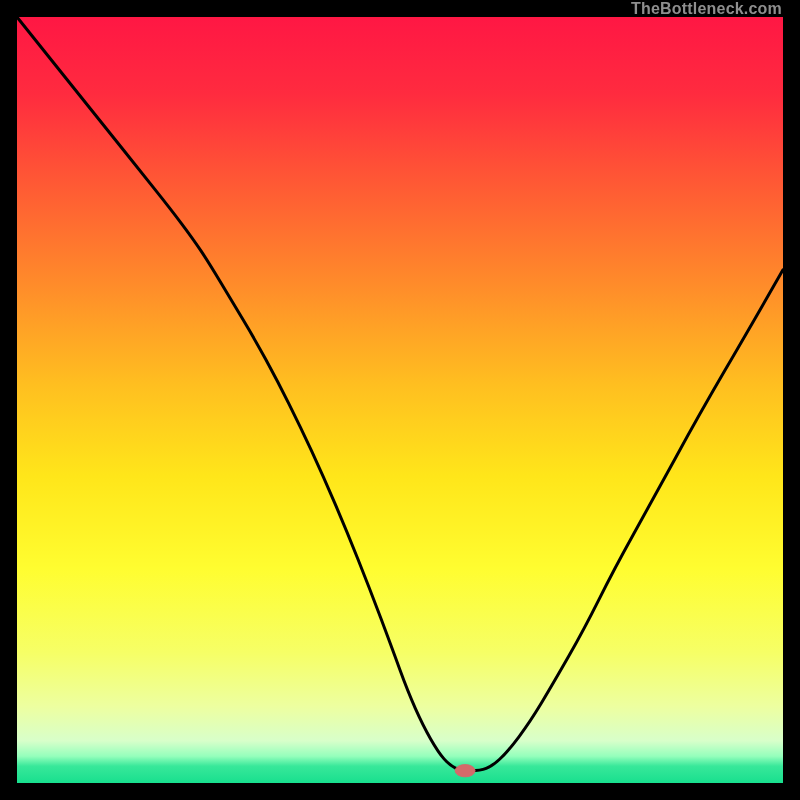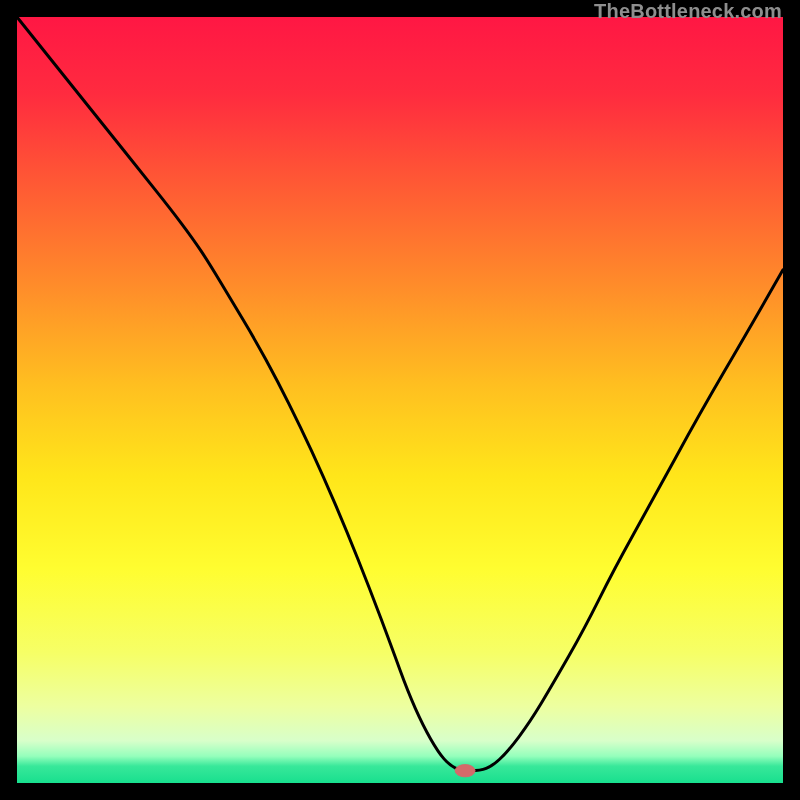--- a/index.html
+++ b/index.html
@@ -24,21 +24,21 @@
     top: 17px;
     width: 766px;
     height: 766px;
     overflow: hidden;
   }
   .watermark {
     position: absolute;
     top: 0px;
     right: 18px;
     font-family: Arial, Helvetica, sans-serif;
-    font-size: 20px;
+    font-size: 16px;
     font-weight: 600;
     color: #8e8e8e;
     letter-spacing: 0.2px;
   }
   svg {
     display: block;
   }
 </style>
 </head>
 <body>

